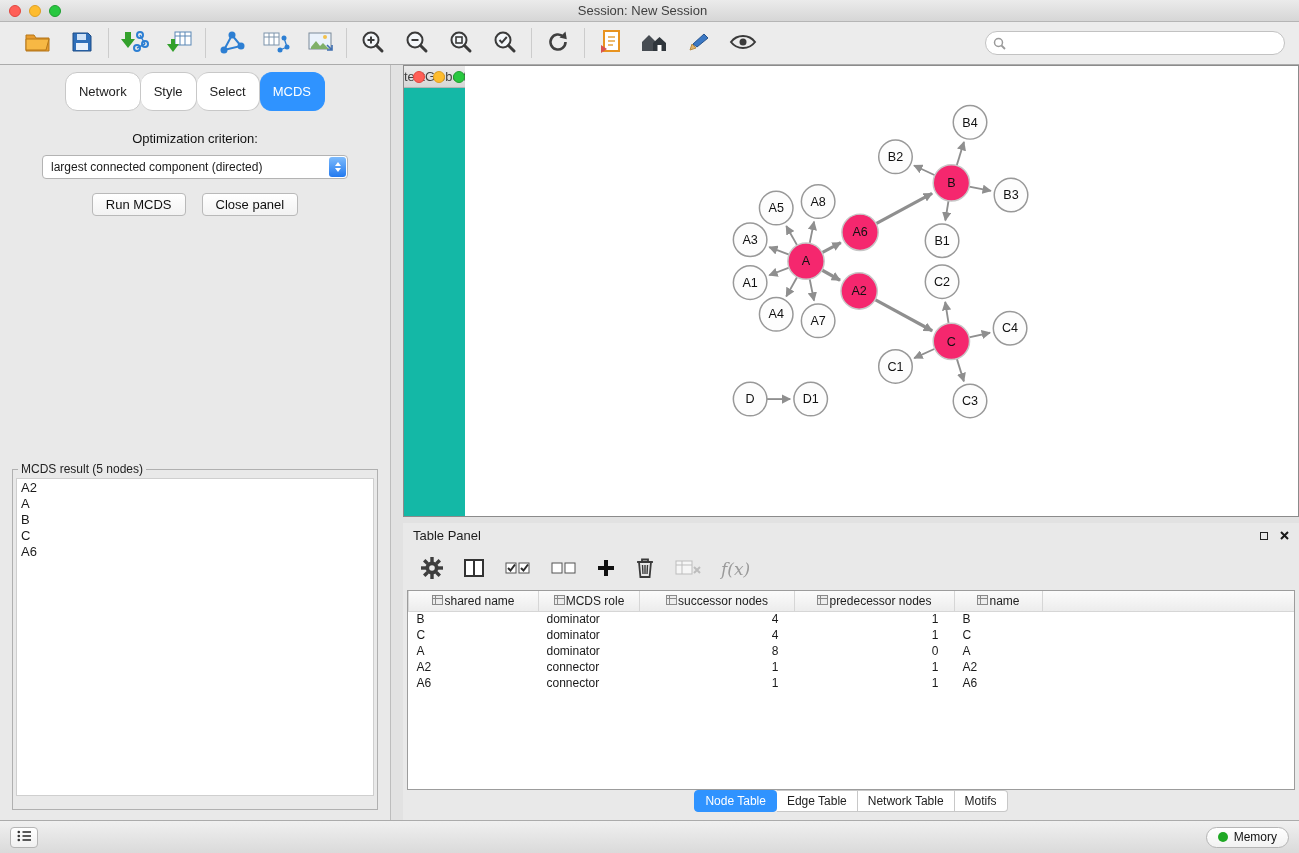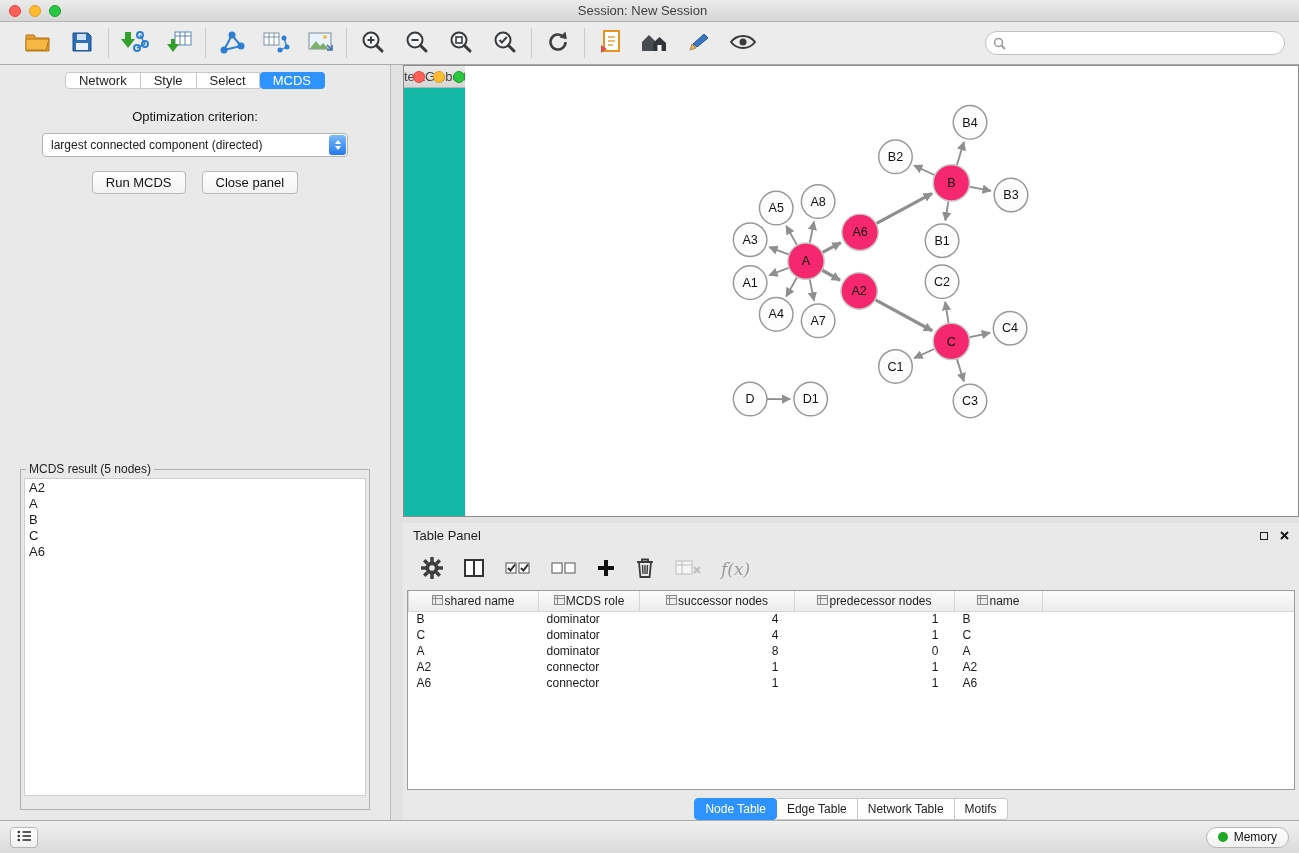--- a/index.html
+++ b/index.html
@@ -27,29 +27,29 @@
 .panel-header .hdr-controls{margin-left:auto;display:flex;align-items:center;gap:12px;}
 .float-box{width:8px;height:8px;border:1.5px solid #222;display:inline-block;cursor:pointer;}
 .x-ico{display:inline-block;cursor:pointer;line-height:0;}
 
 .seg-tabs{display:flex;justify-content:center;}
 .seg-tab{background:#fff;border:1px solid #c8c8c8;border-left:none;color:#222;cursor:pointer;white-space:nowrap;}
 .seg-tab:first-child{border-left:1px solid #c8c8c8;border-radius:4px 0 0 4px;}
 .seg-tab:last-child{border-radius:0 4px 4px 0;}
 .seg-tab.active{background:#2f93ff;border-color:#2f93ff;color:#fff;border-radius:4px;}
 .cp-tabs{margin-top:7px;}
-.cp-tabs .seg-tab{font-size:13px;padding:0 13px;}
+.cp-tabs .seg-tab{font-size:13px;padding:11px 13px;border-radius:12px;}
 .opt-label{text-align:center;font-size:13px;margin-top:20px;color:#111;}
 .dropdown{width:306px;height:24px;margin:9px auto 0;background:#fff;border:1px solid #b3b3b3;border-radius:4px;display:flex;align-items:center;position:relative;font-size:12px;padding-left:8px;cursor:pointer;}
 .stepper{position:absolute;right:1px;top:1px;bottom:1px;width:17px;background:linear-gradient(#7dbbfc,#2279ef);border-radius:3px;display:flex;flex-direction:column;align-items:center;justify-content:center;}
 .tri-up{width:0;height:0;border-left:3.5px solid transparent;border-right:3.5px solid transparent;border-bottom:4.5px solid #fff;margin-bottom:2px;}
 .tri-down{width:0;height:0;border-left:3.5px solid transparent;border-right:3.5px solid transparent;border-top:4.5px solid #fff;}
 .btn-row{display:flex;justify-content:center;gap:16px;margin-top:14px;}
 .btn{background:linear-gradient(#ffffff,#f2f2f2);border:1px solid #b9b9b9;border-radius:4px;font-size:13px;padding:3px 13px;color:#111;cursor:pointer;font-family:"Liberation Sans",sans-serif;}
-.result-fieldset{border:1px solid #b0b0b0;margin:auto 20px 10px;height:348px;padding:2px 3px 3px;}
+.result-fieldset{border:1px solid #b0b0b0;margin:auto 12px 10px;height:348px;padding:2px 3px 3px;}
 .result-fieldset legend{font-size:12px;color:#222;padding:0 3px;margin-left:2px;}
 .result-list{background:#fff;border:1px solid #cfcfcf;width:100%;height:318px;font-size:13px;padding:1px 4px;overflow:auto;}
 .result-item{line-height:16px;cursor:default;}
 
 .right-col{flex:1;display:flex;flex-direction:column;padding-left:12px;background:#e2e2e2;}
 .network-window{height:452px;border:1px solid #8b8b8b;display:flex;background:#14b8a6;flex:none;}
 .net-titlebar{height:22px;background:linear-gradient(#ebebeb,#d6d6d6);border-bottom:1px solid #b5b5b5;display:flex;align-items:center;position:relative;flex:none;}
 .net-canvas{flex:1;background:#fff;position:relative;overflow:hidden;}
 .net-canvas svg{width:100%;height:100%;display:block;}
 
@@ -62,21 +62,21 @@
 .node-table th{background:linear-gradient(#fbfbfb,#ececec);border:1px solid #d6d6d6;border-top:none;height:20px;font-weight:normal;font-size:12px;color:#222;}
 .node-table th .th-inner{display:flex;align-items:center;justify-content:center;gap:1px;}
 .node-table th:nth-child(1){width:130px;}
 .node-table th:nth-child(2){width:101px;}
 .node-table th:nth-child(3){width:155px;}
 .node-table th:nth-child(4){width:160px;}
 .node-table th:nth-child(5){width:88px;}
 .node-table th.filler{width:auto;border-right:none;}
 .node-table td{height:16px;padding:0 8px;white-space:nowrap;overflow:hidden;}
 .node-table td.num{text-align:right;padding-right:16px;}
-.table-tabs{height:30px;display:flex;justify-content:center;align-items:flex-end;flex:none;}
+.table-tabs{height:30px;display:flex;justify-content:center;align-items:flex-start;flex:none;}
 .table-tabs .seg-tab{font-size:12px;padding:3px 10px;}
 
 .statusbar{height:33px;background:linear-gradient(#f0f0f0,#dadada);border-top:1px solid #ababab;display:flex;align-items:center;padding:0 10px;}
 .list-btn{width:28px;height:21px;border:1px solid #b5b5b5;border-radius:4px;background:linear-gradient(#fff,#f0f0f0);display:flex;align-items:center;justify-content:center;cursor:pointer;}
 .memory-btn{margin-left:auto;display:flex;align-items:center;gap:6px;border:1px solid #b5b5b5;border-radius:11px;background:linear-gradient(#fff,#f2f2f2);height:21px;padding:0 11px;font-size:12px;color:#111;cursor:pointer;font-family:"Liberation Sans",sans-serif;}
 .mem-dot{width:10px;height:10px;border-radius:50%;background:#1fa824;display:inline-block;}
 </style>
 </head>
 <body>
 

